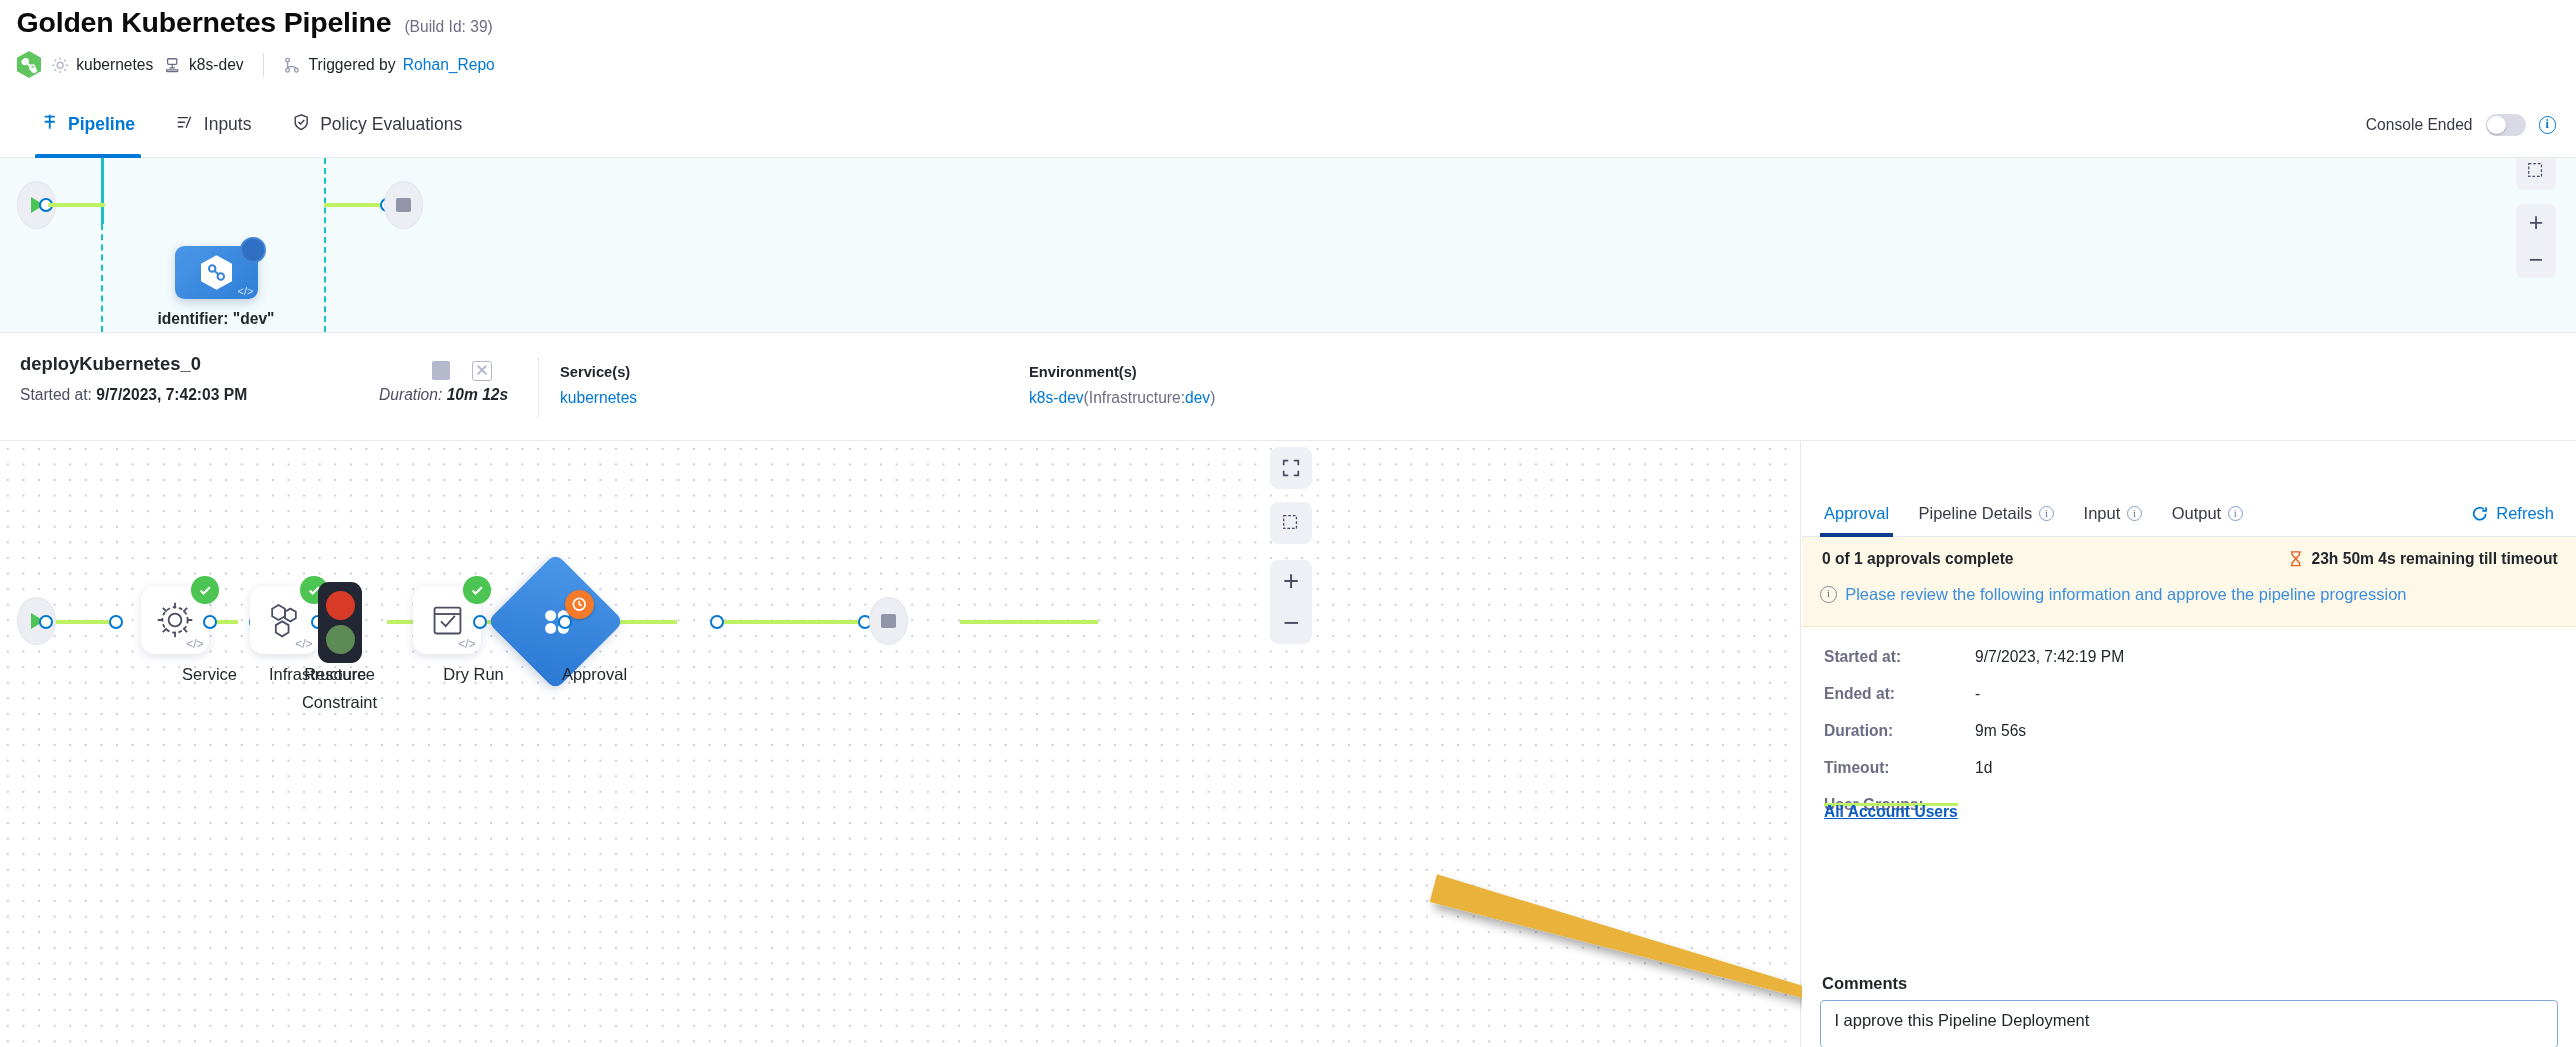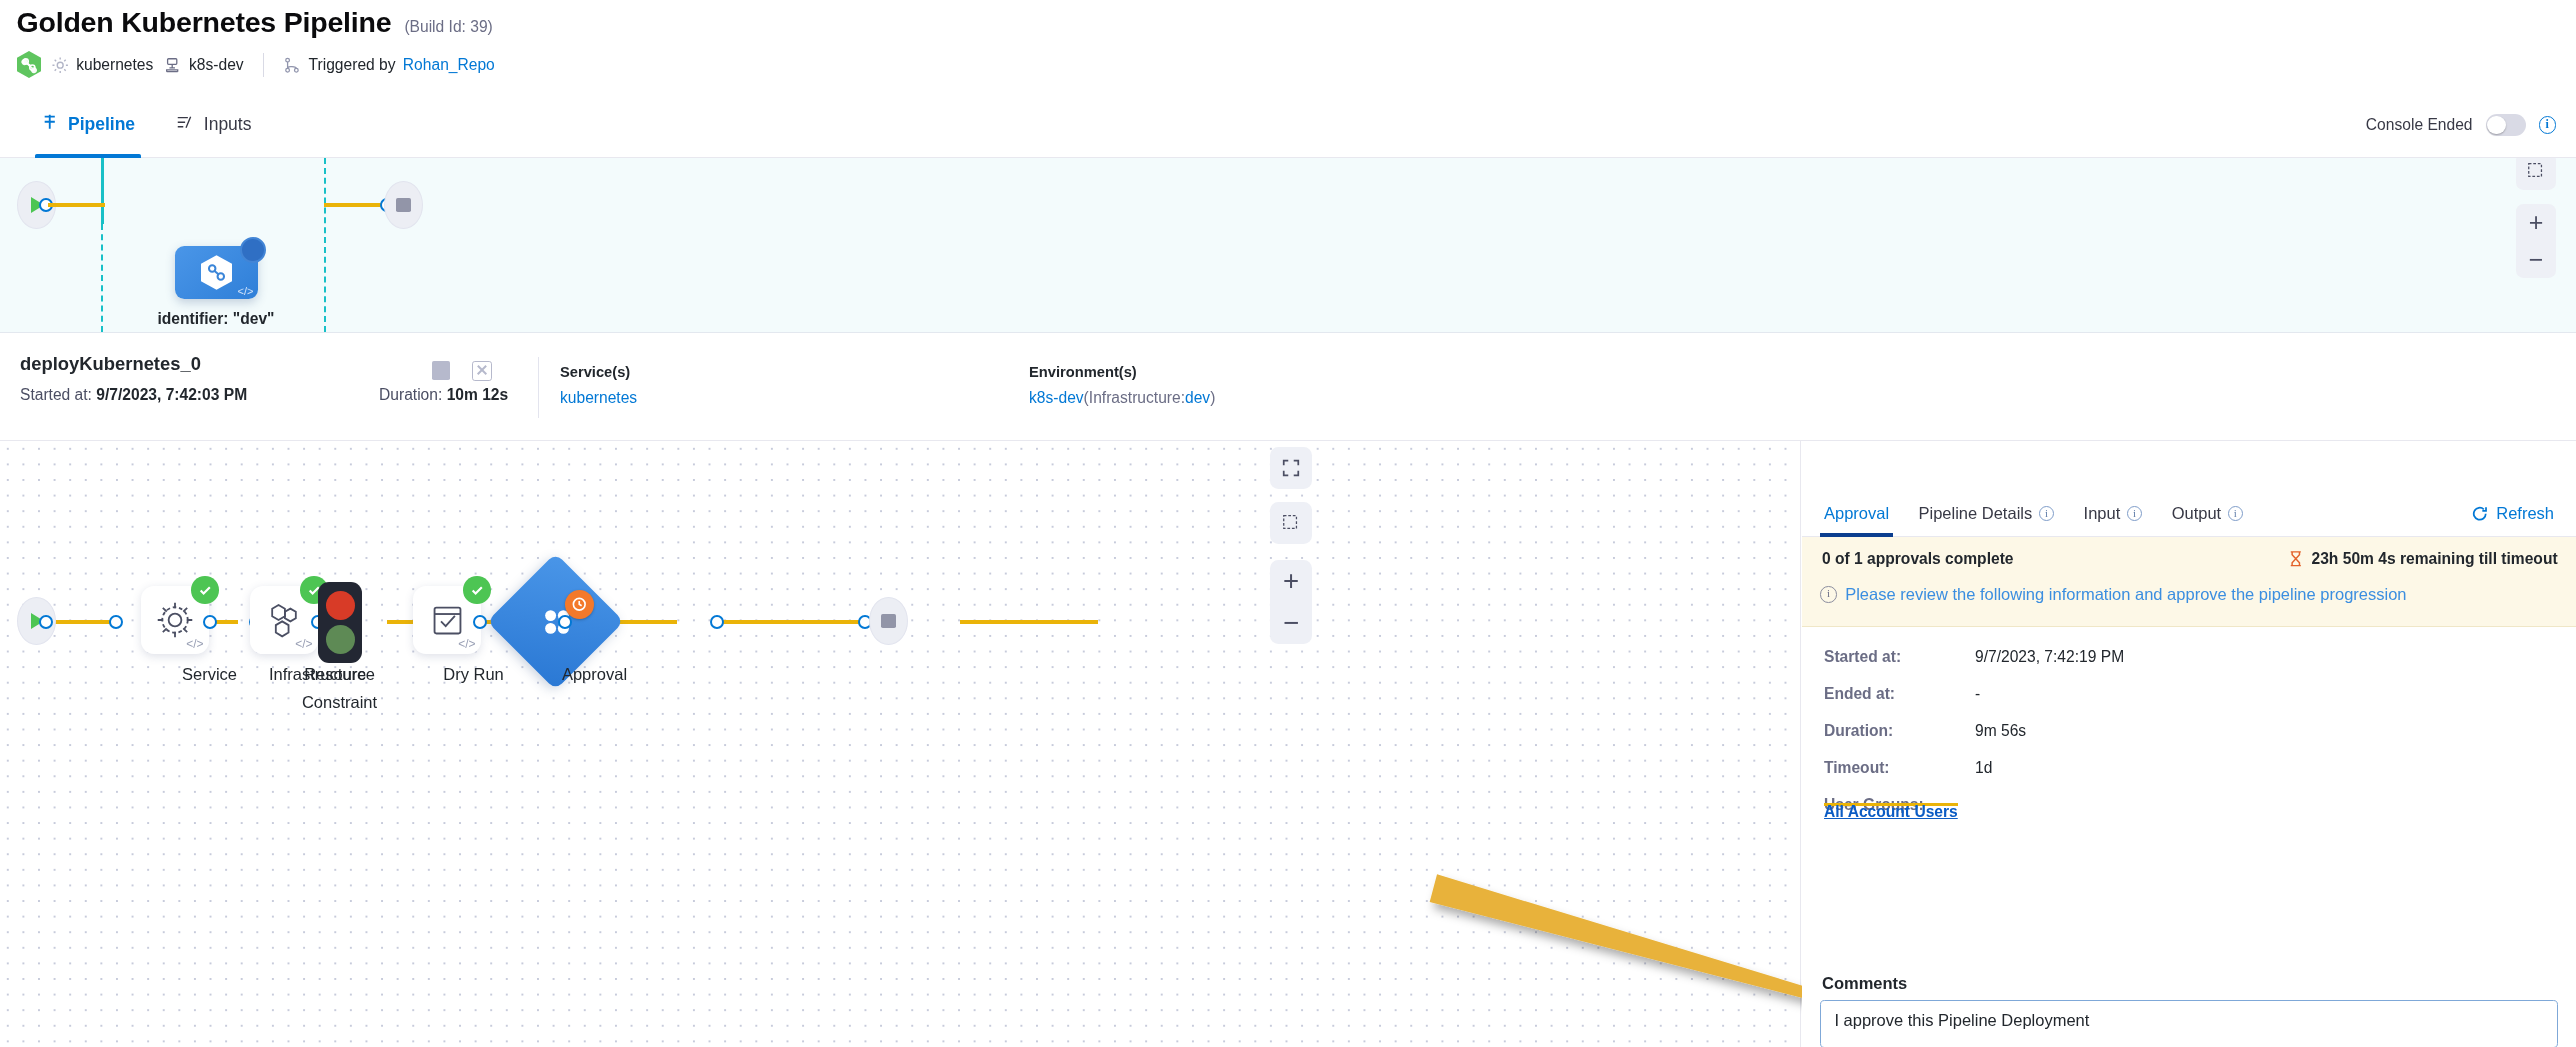--- a/index.html
+++ b/index.html
@@ -46,21 +46,21 @@
   .ov-stage-bound { position:absolute; top:0; bottom:0; width:0; border-left:2.8px dashed #18c0c7; }
   .ov-stage-solid { position:absolute; top:0; height:66px; width:0; border-left:3.7px solid #18c0c7; }
 
   .node-start { position:absolute; width:39px; height:48px; border-radius:50%; background:#eceef4; border:0.9px solid #e2e4ee;
                 display:flex; align-items:center; justify-content:center; }
   .play-tri { width:0;height:0;border-left:13.8px solid #4dc553;border-top:8.3px solid transparent;border-bottom:8.3px solid transparent; margin-left:3.7px;}
   .node-end { position:absolute; width:39px; height:48px; border-radius:50%; background:#eceef4; border:0.9px solid #e2e4ee;
               display:flex; align-items:center; justify-content:center; }
   .stop-sq { width:14.7px; height:14.7px; background:#9295a8; border-radius:1.8px; }
   .port { position:absolute; width:13.8px; height:13.8px; border-radius:50%; background:#fff; border:2.8px solid #0278d5; }
-  .link { position:absolute; height:3.7px; background:#eab308;text-align:right; }
+  .link { position:absolute; height:3.7px; background:#bef264;text-align:right; }
 
   .ov-stage-node { position:absolute; width:83px; height:53px; border-radius:9.2px;
                    background:linear-gradient(140deg,#4a96e8,#2f7fd8); box-shadow:0 3.7px 9.2px rgba(60,90,140,.25);
                    display:flex; align-items:center; justify-content:center; }
   .ov-badge { position:absolute; right:-8.3px; top:-9.2px; width:26px; height:26px; border-radius:50%;
               background:#2f6fc4; border:2.8px solid #4285d6; }
   .ov-code { position:absolute; right:4.6px; bottom:1.8px; font-size:11px; color:#cfe2fa; }
   .ov-label { position:absolute; text-align:center; font-size:15.6px; font-weight:bold; color:#22272d; line-height:24px; width:276px; }
 
   .zoom-ctl { position:absolute; width:40px; border-radius:7.3px; background:#eef0f6; display:flex;
@@ -70,21 +70,21 @@
   
   .stagebar { position:absolute; left:0; top:333px; width:2576px; height:108px; background:#fff; border-bottom:0.9px solid #e8e8ef; }
   .sb-name { position:absolute; left:20px; top:20px; font-size:18.4px; font-weight:bold; color:#22272d; }
   .sb-started { position:absolute; left:20px; top:53px; font-size:15.6px; color:#4b4e63; }
   .sb-started b { color:#22272d; font-weight:bold; }
   .sb-icons { position:absolute; left:432px; top:27.6px; display:flex; gap:22px; align-items:center; }
   .sb-stop { width:18.4px; height:18.4px; background:#b6b9cc; border-radius:1.8px; }
   .sb-x { width:20px; height:20px; border:1.8px solid #b6b9cc; border-radius:2.8px; position:relative; }
   .sb-x::before, .sb-x::after { content:""; position:absolute; left:2.8px; top:7.3px; width:12px; height:2.2px; background:#b6b9cc; }
   .sb-x::before { transform:rotate(45deg);} .sb-x::after { transform:rotate(-45deg);}
-  .sb-duration { position:absolute; left:379px; top:53px; font-size:15.6px; color:#4b4e63; }
+  .sb-duration { position:absolute; left:379px; top:53px; font-size:15.6px; color:#4b4e63;font-style:italic; }
   .sb-duration b { color:#22272d; }
   .sb-div { position:absolute; left:538px; top:24px; width:0.9px; height:61px; background:#e3e4ee; }
   .sb-col { position:absolute; top:31px; }
   .sb-col .lbl { font-size:14.7px; font-weight:bold; color:#22272d; margin-bottom:9.2px; }
   .sb-col .val { font-size:15.6px; color:#0278d5; }
   .sb-col .val .muted { color:#6b6d85; }
 
   
   .canvas { position:absolute; left:0; top:441px; width:1801px; height:606px; background:#fff;
             border-right:0.9px solid #e8e8ef;
@@ -220,20 +220,29 @@
         </span>
         <span>Pipeline</span>
       </div>
       <div class="tab">
         <span>
           <svg width="18.4" height="18.4" viewBox="0 0 20 20" fill="none" stroke="#383946" stroke-width="1.5">
             <path d="M3 5h11M3 10h8M3 15h6M17 4 12 16"></path>
           </svg>
         </span>
         <span>Inputs</span>
+      </div>
+      <div class="tab">
+        <span>
+          <svg width="18.4" height="18.4" viewBox="0 0 20 20" fill="none" stroke="#383946" stroke-width="1.5">
+            <path d="M10 2 3.5 4.5v6C3.5 14.5 10 18 10 18s6.5-3.5 6.5-7.5v-6Z"></path>
+            <path d="m7 9.8 2.2 2.2L13.4 7.6"></path>
+          </svg>
+        </span>
+        <span>Policy Evaluations</span>
       </div>
     </div>
     <div class="console-wrap">
       <span class="console-label">Console Ended</span>
       <span class="toggle">
           <span class="knob"></span>
         </span>
       <span class="info-circ">i</span>
     </div>
   </div>

